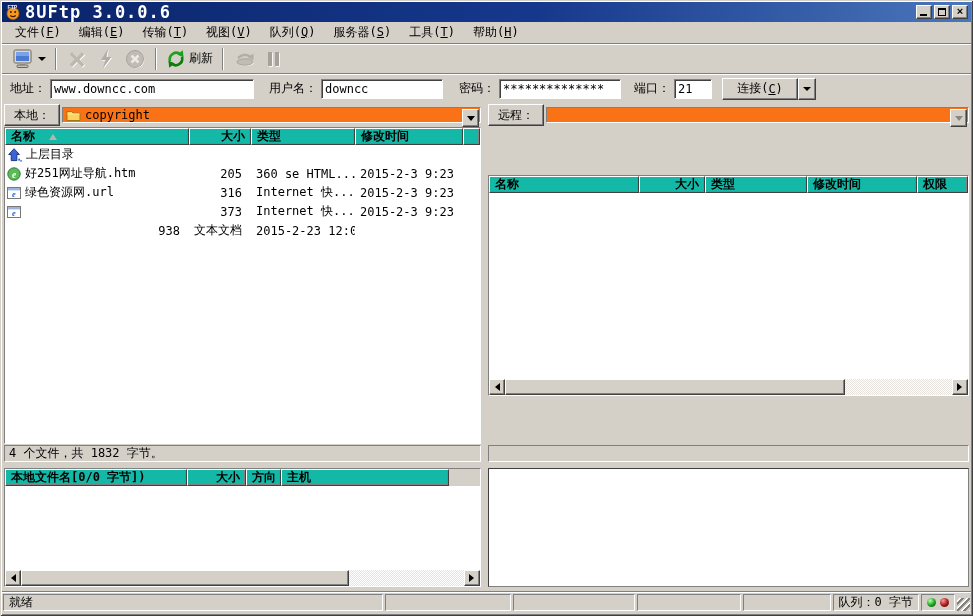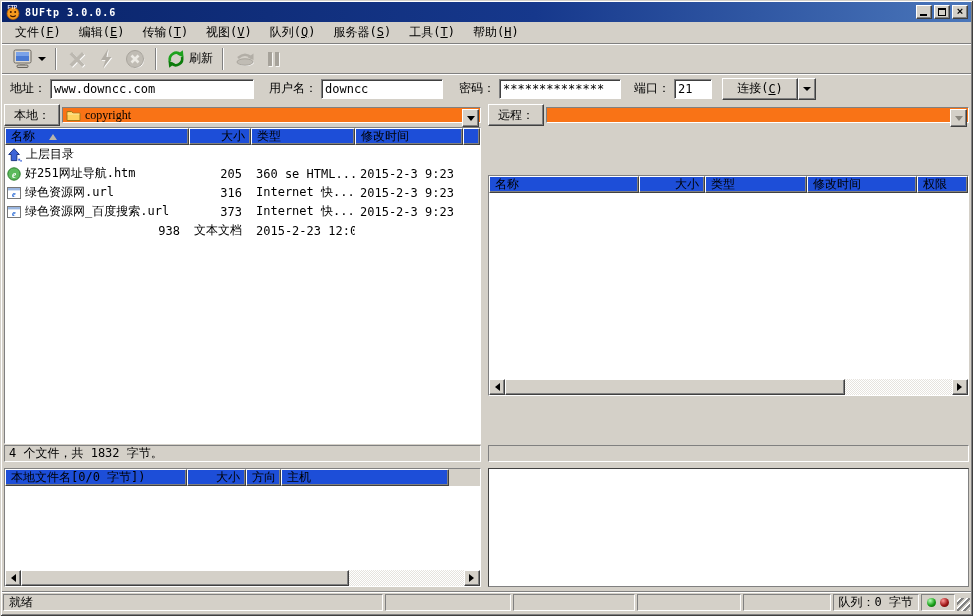--- a/index.html
+++ b/index.html
@@ -13,21 +13,21 @@
     overflow:hidden;
   }
   .raised { border:1px solid; border-color:#ffffff #404040 #404040 #ffffff;
             box-shadow: inset -1px -1px 0 #808080; background:#d4d0c8; }
   .sunken-soft { border:1px solid; border-color:#808080 #ffffff #ffffff #808080; }
 
   
   .titlebar { position:absolute; top:2px; left:2px; right:2px; height:20px;
     background:linear-gradient(90deg,#0a246a 0%,#16388c 55%,#4a76ba 100%);
     display:flex; align-items:center; padding:0 3px; }
-  .titlebar .title { color:#fff; font-weight:bold; font-size:10px; margin-left:4px;
+  .titlebar .title { color:#fff; font-weight:bold; font-size:17px; margin-left:4px;
     font-family:"DejaVu Sans Mono",monospace; letter-spacing:1px; }
   .winbtns { margin-left:auto; display:flex; gap:2px; }
   .winbtn { width:16px; height:14px; position:relative; cursor:default;
     border:1px solid; border-color:#ffffff #404040 #404040 #ffffff;
     box-shadow: inset -1px -1px 0 #808080; background:#d4d0c8; }
   .glyph-min { position:absolute; left:3px; bottom:2px; width:7px; height:2px; background:#000; }
   .glyph-max { position:absolute; left:3px; top:2px; width:8px; height:8px;
     border:1px solid #000; border-top-width:2px; }
   .glyph-close { position:absolute; left:0; top:-1px; width:100%; text-align:center;
     font:bold 11px "Liberation Sans",sans-serif; }
@@ -57,37 +57,37 @@
     border:1px solid; border-color:#808080 #ffffff #ffffff #808080;
     box-shadow: inset 1px 1px 0 #404040; background:#fff; outline:none; }
   .connect-btn { height:22px; width:76px; font-size:12px; cursor:default;
     display:flex; align-items:center; justify-content:center; }
   .connect-dd { height:22px; width:18px; display:flex; align-items:center; justify-content:center; }
 
   
   .panel { position:absolute; display:flex; flex-direction:column; }
   .local-panel  { top:103px; left:2px;  width:481px; height:361px; }
   .remote-panel { top:103px; left:486px; width:485px; height:361px;gap:48px; }
-  .combo-row { height:24px; display:flex; align-items:center; padding:1px 2px; gap:2px;font-family:Liberation Serif, serif; }
+  .combo-row { height:24px; display:flex; align-items:center; padding:1px 2px; gap:2px; }
   .panel-label { height:22px; min-width:56px; display:flex; align-items:center;
     justify-content:center; padding:0 4px; }
   .combobox { flex:1; height:16px; display:flex; align-items:center; padding-left:3px;
     background:#f97316; position:relative; }
   .combobox .path-text { margin-left:4px; }
   .combo-arrow { position:absolute; right:1px; top:1px; width:17px; height:18px;
     display:flex; align-items:center; justify-content:center; }
 
   .listbox { flex:1; margin:0 2px; display:flex; flex-direction:column; overflow:hidden; }
   .hdr-row { display:grid; height:17px; background:#d4d0c8; flex:0 0 auto; }
   .local-grid  { grid-template-columns:184px 62px 104px 108px 1fr; }
   .remote-grid { grid-template-columns:150px 66px 102px 110px 1fr; }
   .queue-grid  { grid-template-columns:182px 59px 35px 168px 1fr; }
   .colhead { display:flex; align-items:center; padding:0 5px; overflow:hidden;
     white-space:nowrap; border:1px solid; border-color:#ffffff #404040 #404040 #ffffff;
-    box-shadow: inset -1px -1px 0 #808080; background:#1d4ed8; }
+    box-shadow: inset -1px -1px 0 #808080; background:#14b8a6;font-weight:bold; }
   .colhead.num { justify-content:flex-end; }
   .sort-tri { width:0; height:0; margin-left:14px;
     border-left:4px solid transparent; border-right:4px solid transparent;
     border-bottom:6px solid #b8b4ac; }
   .list-body { flex:1; background:#fff; overflow:hidden; }
   .file-row { display:grid; height:19px; align-items:center; }
   .cell-name { display:flex; align-items:center; padding-left:2px; white-space:nowrap; overflow:hidden; }
   .cell-name .ficon { flex:0 0 auto; margin-right:4px; display:flex; }
   .cell-size { text-align:right; padding-right:9px; }
   .cell-type, .cell-mtime { padding-left:5px; white-space:nowrap; overflow:hidden; }
@@ -326,21 +326,20 @@
         </div>
         <div class="file-row local-grid">
           <span class="cell-name">
             <span class="ficon">
               <svg width="14" height="14" viewBox="0 0 14 14">
                 <rect x="0.5" y="1.5" width="13" height="11" fill="#fff" stroke="#787878"></rect>
                 <rect x="1" y="2" width="12" height="2.4" fill="#9ab6e0"></rect>
                 <text x="7" y="11.2" text-anchor="middle" font-size="8.5" fill="#2a6ad4" font-weight="bold" font-style="italic" font-family="serif">e</text>
               </svg>
             </span>
-            <span>绿色资源网_百度搜索.url</span>
           </span>
           <span class="cell-size">373</span>
           <span class="cell-type">Internet 快...</span>
           <span class="cell-mtime">2015-2-3 9:23</span>
           <span></span>
         </div>
         <div class="file-row local-grid">
           <span class="cell-size">938</span>
           <span class="cell-type">文本文档</span>
           <span class="cell-mtime">2015-2-23 12:05</span>

